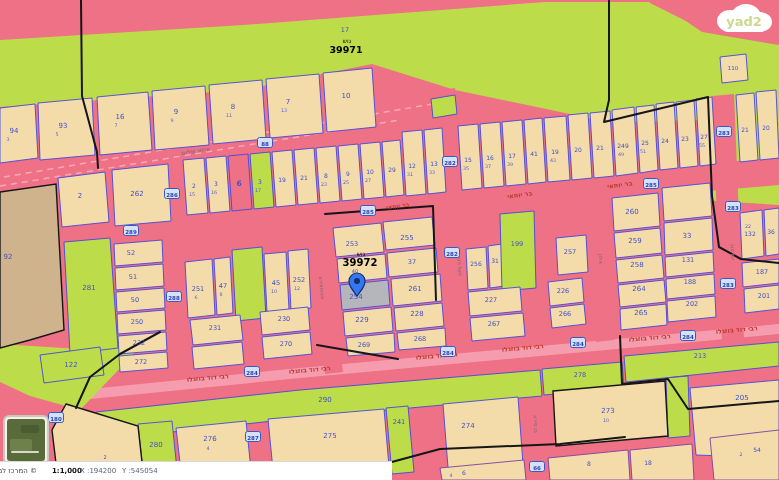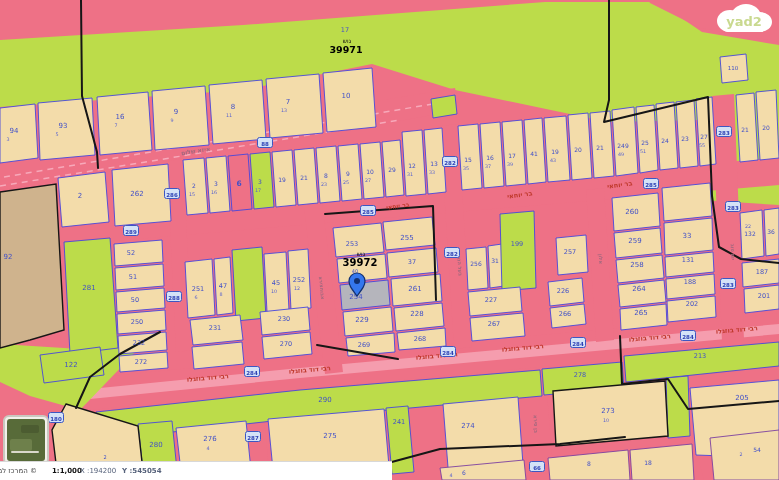--- a/index.html
+++ b/index.html
@@ -4,21 +4,21 @@
 <style>
   html,body{margin:0;padding:0;background:#888;}
   .stage{position:relative;width:779px;height:480px;overflow:hidden;background:#ee7186;
          font-family:"DejaVu Sans",sans-serif;}
   svg text{font-family:"DejaVu Sans",sans-serif;}
   .statusbar{position:absolute;left:0;top:461px;width:392px;height:19px;background:#ffffff;
              border-top:1px solid #d8d8d8;font-size:7px;color:#333;}
   .statusbar .attr{position:absolute;left:-12px;top:5px;direction:rtl;white-space:nowrap;color:#444;}
   .statusbar .scale{position:absolute;left:52px;top:5px;font-weight:bold;color:#111;}
   .statusbar .coordx{position:absolute;left:80px;top:5px;color:#55617a;}
-  .statusbar .coordy{position:absolute;left:122px;top:5px;color:#55617a;font-weight:bold;}
+  .statusbar .coordy{position:absolute;left:122px;top:5px;color:#55617a;}
   .thumb{position:absolute;left:3px;top:415px;width:42px;height:46px;background:#f2f1ea;
          border:2px solid #c9c8bf;border-radius:6px;overflow:hidden;}
   .thumb .inner{position:absolute;left:2px;top:2px;right:2px;bottom:2px;background:#586b39;border-radius:3px;}
   .thumb .blob1{position:absolute;left:3px;top:20px;width:22px;height:12px;background:#6e804b;border-radius:2px;}
   .thumb .blob2{position:absolute;left:14px;top:6px;width:18px;height:8px;background:#4c5c31;border-radius:2px;}
   .thumb .line{position:absolute;left:4px;top:32px;width:28px;height:2px;background:#d9d8cb;border-radius:1px;}
 </style>
 </head>
 <body>
 

